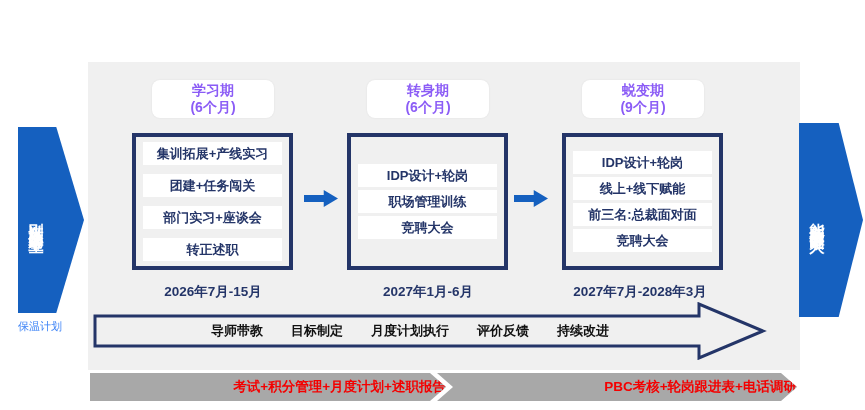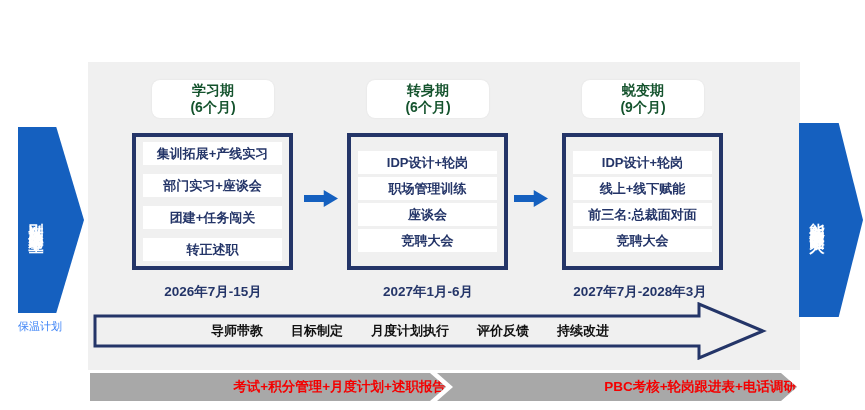--- a/index.html
+++ b/index.html
@@ -8,21 +8,21 @@
   .stage { position:relative; width:865px; height:410px; background:#ffffff; overflow:hidden; }
 
   .title { position:absolute; top:20px; left:0; width:100%; text-align:center;
            font-size:15px; font-weight:bold; color:#1a1a1a; letter-spacing:.5px; }
 
   .panel { position:absolute; left:88px; top:62px; width:712px; height:308px; background:#f0f0f0; }
 
   
   .phase-header { position:absolute; top:80px; width:122px; height:38px; background:#ffffff;
                   border-radius:8px; display:flex; flex-direction:column; justify-content:center;
-                  align-items:center; color:#14532d; font-weight:bold; font-size:14px; line-height:17px;
+                  align-items:center; color:#8b5cf6; font-weight:bold; font-size:14px; line-height:17px;
                   box-shadow:0 0 2px rgba(0,0,0,.08); }
   .ph0 { left:152px; } .ph1 { left:367px; } .ph2 { left:582px; }
 
   
   .phase-box { position:absolute; top:133px; width:161px; height:137px; background:#f0f0f0;
                border:4px solid #243568; display:flex; flex-direction:column;
                justify-content:center; align-items:center; gap:3px; }
   .pb0 { left:132px;gap:9px; } .pb1 { left:347px; } .pb2 { left:562px; }
   .strip { width:calc(100% - 14px); height:23px; background:#ffffff; color:#243568;
            font-weight:bold; font-size:13px; text-align:center; line-height:23px;
@@ -80,28 +80,27 @@
     <div>转身期</div>
     <div>(6个月)</div>
   </div>
   <div class="phase-header ph2">
     <div>蜕变期</div>
     <div>(9个月)</div>
   </div>
 
   <div class="phase-box pb0">
     <div class="strip">集训拓展+产线实习</div>
+    <div class="strip">团建+任务闯关</div>
     <div class="strip">部门实习+座谈会</div>
-    <div class="strip">团建+任务闯关</div>
     <div class="strip">转正述职</div>
   </div>
   <div class="phase-box pb1">
     <div class="strip">IDP设计+轮岗</div>
     <div class="strip">职场管理训练</div>
-    <div class="strip">座谈会</div>
     <div class="strip">竞聘大会</div>
   </div>
   <div class="phase-box pb2">
     <div class="strip">IDP设计+轮岗</div>
     <div class="strip">线上+线下赋能</div>
     <div class="strip">前三名:总裁面对面</div>
     <div class="strip">竞聘大会</div>
   </div>
 
   <div class="mini-arrow ma0"></div>

